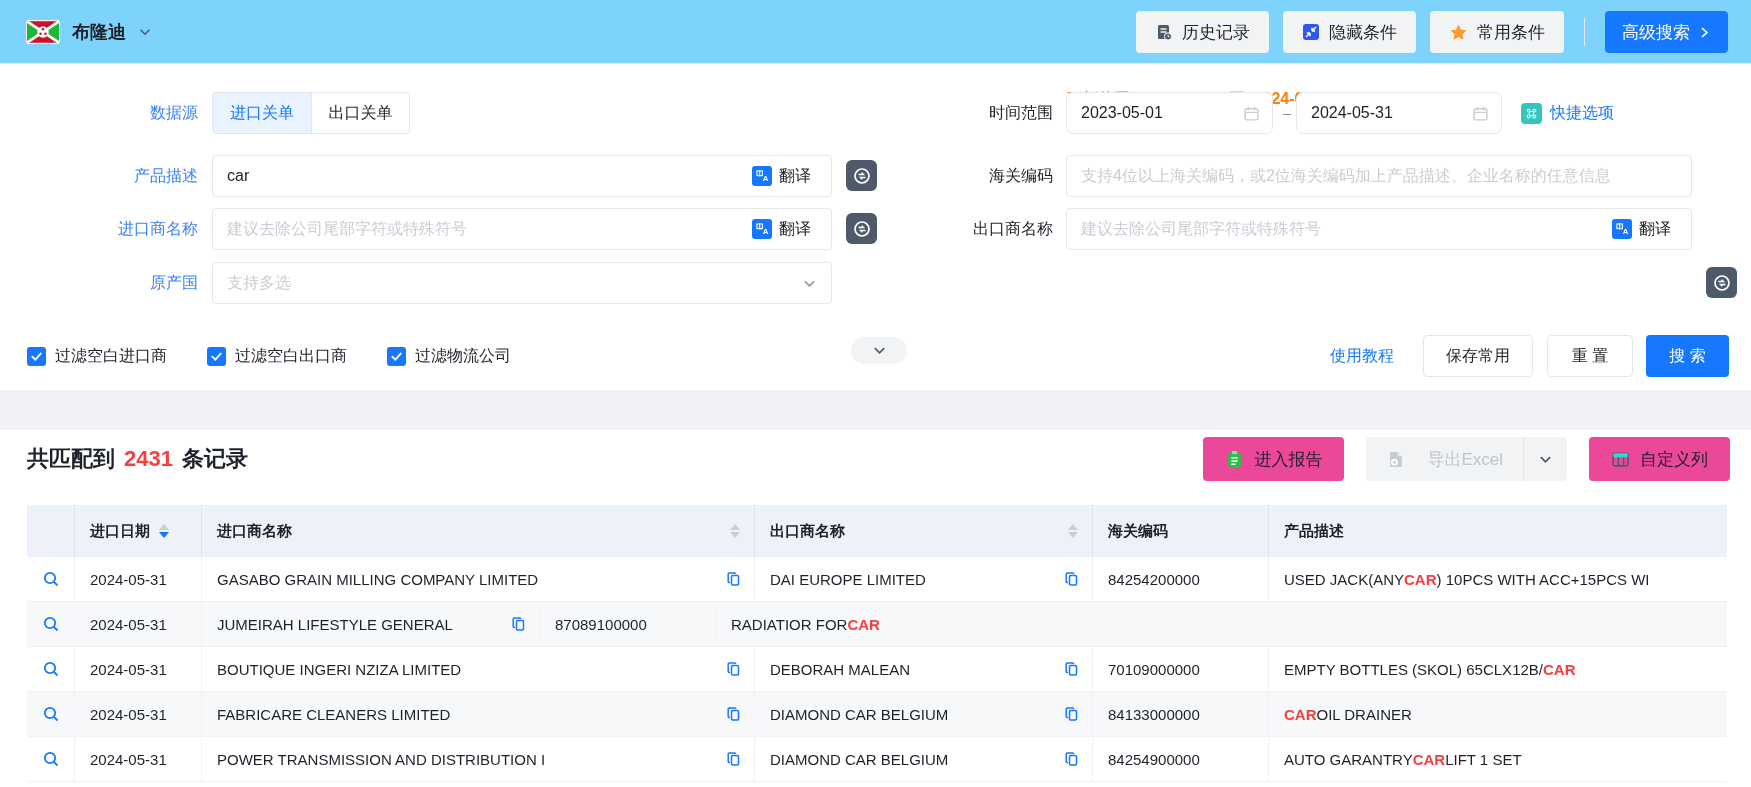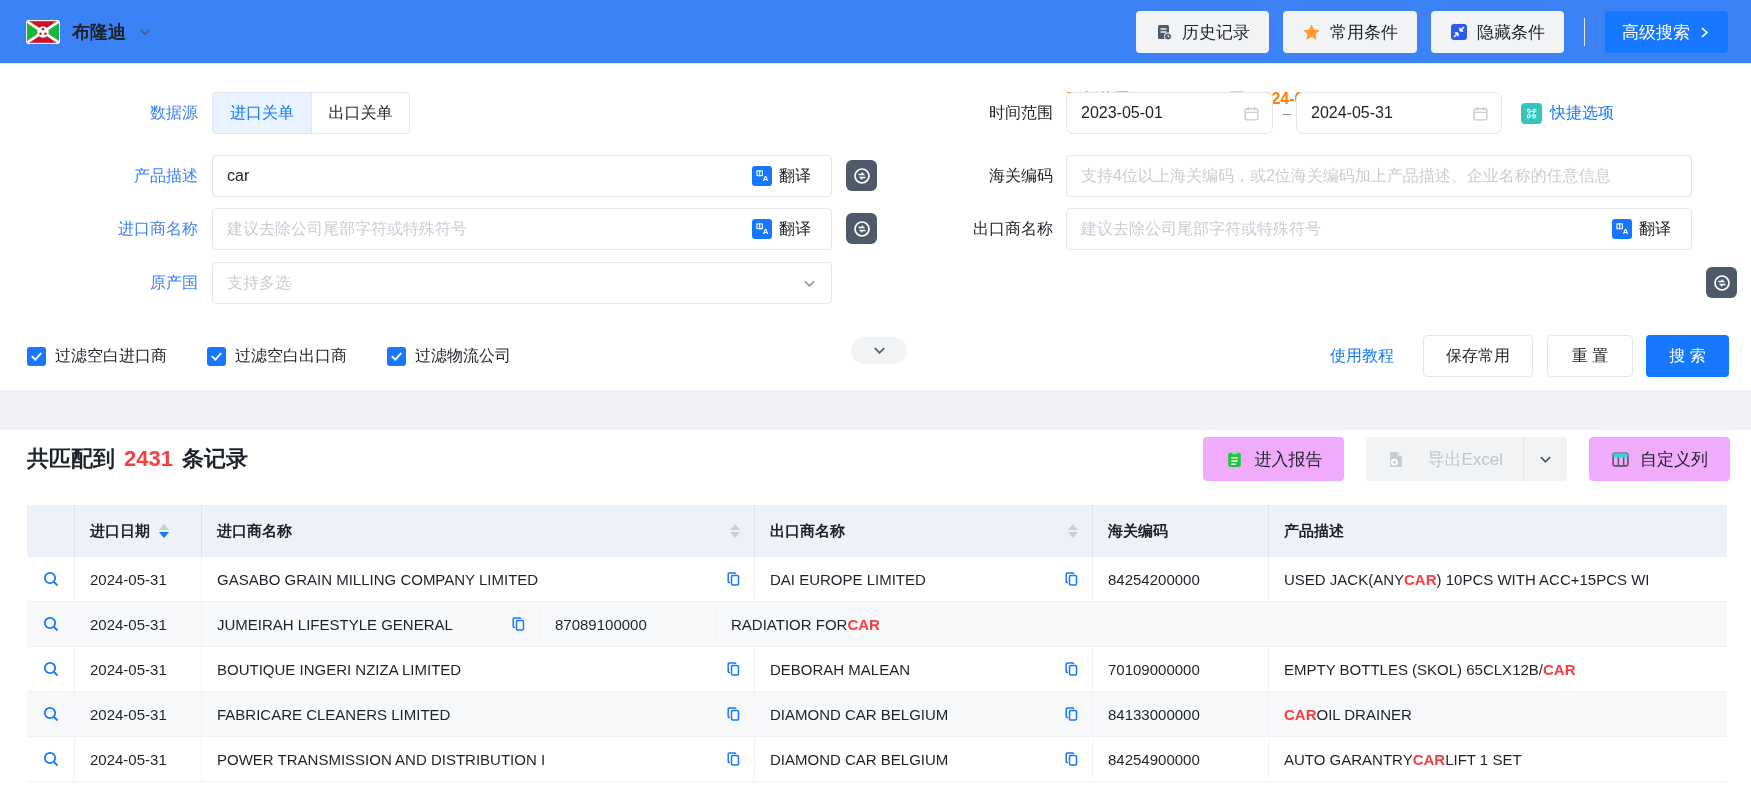--- a/index.html
+++ b/index.html
@@ -1,21 +1,21 @@
 <!DOCTYPE html>
 <html><head>
 <meta charset="utf-8">
 <style>
   * { margin:0; padding:0; box-sizing:border-box; }
   html,body { width:1751px; height:787px; overflow:hidden; }
   body { font-family:"Liberation Sans","DejaVu Sans",sans-serif; color:#1d2129; background:#fff; }
   #app { position:relative; width:1751px; height:787px; background:#fff; }
 
   
-  .topbar { position:absolute; left:0; top:0; width:1751px; height:64px; background:#3b82f6; border-bottom:1px solid #e9eaee; }
+  .topbar { position:absolute; left:0; top:0; width:1751px; height:64px; background:#7dd3fc; border-bottom:1px solid #e9eaee; }
   .country-wrap { position:absolute; left:26px; top:16px; height:32px; display:flex; align-items:center; gap:12px; cursor:pointer; }
   .flag { width:34px; height:24px; border:1px solid #eee; border-radius:2px; }
   .country-name { font-size:18px; font-weight:600; }
   .topbar-actions { position:absolute; right:23px; top:11px; height:42px; display:flex; align-items:center; gap:14px; }
   .tb-btn { height:42px; display:flex; align-items:center; gap:9px; padding:0 19px; background:#f2f3f5; border-radius:4px; font-size:17px; color:#1d2129; cursor:pointer; }
   .tb-divider { width:1px; height:28px; background:#e5e6eb; margin:0 6px; }
   .tb-primary { height:42px; display:flex; align-items:center; gap:8px; padding:0 17px; background:#1677ff; border-radius:4px; font-size:17px; color:#fff; cursor:pointer; }
 
   
   .form-area { position:absolute; left:0; top:64px; width:1751px; height:326px; background:#fff; }
@@ -65,21 +65,21 @@
   .b-save { left:1423px; width:110px; } .b-reset { left:1547px; width:86px; }
   .b-search { position:absolute; left:1646px; top:271px; width:83px; height:42px; background:#1677ff; border-radius:4px; color:#fff; font-size:16px; display:flex; align-items:center; justify-content:center; cursor:pointer; }
 
   .band { position:absolute; left:0; top:390px; width:1751px; height:40px; background:#f1f2f6; }
 
   
   .results { position:absolute; left:0; top:430px; width:1751px; height:357px; background:#fff; }
   .summary { position:absolute; left:27px; top:14px; font-size:22px; font-weight:700; color:#1d2129; }
   .summary .count { color:#f53f3f; padding:0 9px; }
   .res-toolbar { position:absolute; right:21px; top:7px; height:44px; display:flex; align-items:center; gap:22px; }
-  .res-btn { height:44px; display:flex; align-items:center; gap:10px; padding:0 22px; background:#f0abfc; border-radius:4px; font-size:17px; color:#1d2129; cursor:pointer; }
+  .res-btn { height:44px; display:flex; align-items:center; gap:10px; padding:0 22px; background:#ec4899; border-radius:4px; font-size:17px; color:#1d2129; cursor:pointer; }
   .split { display:flex; height:44px; background:#f2f3f5; border-radius:4px; overflow:hidden; }
   .split .main { display:flex; align-items:center; gap:22px; padding:0 20px; font-size:17px; color:#bfc4cd; cursor:not-allowed; }
   .split .chev { width:44px; display:flex; align-items:center; justify-content:center; border-left:1px solid #e2e4e9; cursor:pointer; }
 
   .table { position:absolute; left:27px; top:75px; width:1700px; }
   .thead { display:flex; height:52px; background:#edf1fa; }
   .hcell { display:flex; align-items:center; font-size:15px; font-weight:700; color:#1d2129; padding:0 0 0 15px; }
   .thead > .hcell:not(:first-child) { border-left:1px solid #dfe3f0; }
   .c0{width:47px; padding-left:0; justify-content:center;}
   .c1{width:127px;} .c2{width:553px;} .c3{width:338px;} .c4{width:176px;} .c5{width:459px;}
@@ -130,32 +130,32 @@
         <svg width="18" height="18" viewBox="0 0 18 18">
           <rect x="3" y="2" width="11" height="14" rx="1.5" fill="#4e5969"></rect>
           <line x1="5.5" y1="6" x2="11.5" y2="6" stroke="#fff" stroke-width="1.4"></line>
           <line x1="5.5" y1="9" x2="11.5" y2="9" stroke="#fff" stroke-width="1.4"></line>
           <circle cx="13" cy="13.5" r="3.6" fill="#4e5969" stroke="#fff" stroke-width="1"></circle>
           <path d="M13 11.8 v1.8 h1.5" fill="none" stroke="#fff" stroke-width="1"></path>
         </svg>
         <span>历史记录</span>
       </div>
       <div class="tb-btn">
-        <svg width="19" height="19" viewBox="0 0 20 20">
-          <polygon points="10,1.5 12.6,7 18.5,7.7 14.2,11.8 15.3,17.7 10,14.8 4.7,17.7 5.8,11.8 1.5,7.7 7.4,7" fill="#ff9a2e"></polygon>
-        </svg>
-        <span>常用条件</span>
-      </div>
-      <div class="tb-btn">
         <svg width="18" height="18" viewBox="0 0 18 18">
           <rect x="1" y="1" width="16" height="16" rx="3" fill="#2b5aed"></rect>
           <path d="M4 14 L8 10 M8 10 h-3.2 M8 10 v3.2" stroke="#fff" stroke-width="1.5" fill="none"></path>
           <path d="M14 4 L10 8 M10 8 h3.2 M10 8 v-3.2" stroke="#fff" stroke-width="1.5" fill="none"></path>
         </svg>
         <span>隐藏条件</span>
+      </div>
+      <div class="tb-btn">
+        <svg width="19" height="19" viewBox="0 0 20 20">
+          <polygon points="10,1.5 12.6,7 18.5,7.7 14.2,11.8 15.3,17.7 10,14.8 4.7,17.7 5.8,11.8 1.5,7.7 7.4,7" fill="#ff9a2e"></polygon>
+        </svg>
+        <span>常用条件</span>
       </div>
       <div class="tb-divider"></div>
       <div class="tb-primary">
         <span>高级搜索</span>
         <svg width="13" height="13" viewBox="0 0 16 16">
             <path d="M5 2.5 L11 8 L5 13.5" fill="none" stroke="#fff" stroke-width="2"></path>
           </svg>
       </div>
     </div>
   </div>

